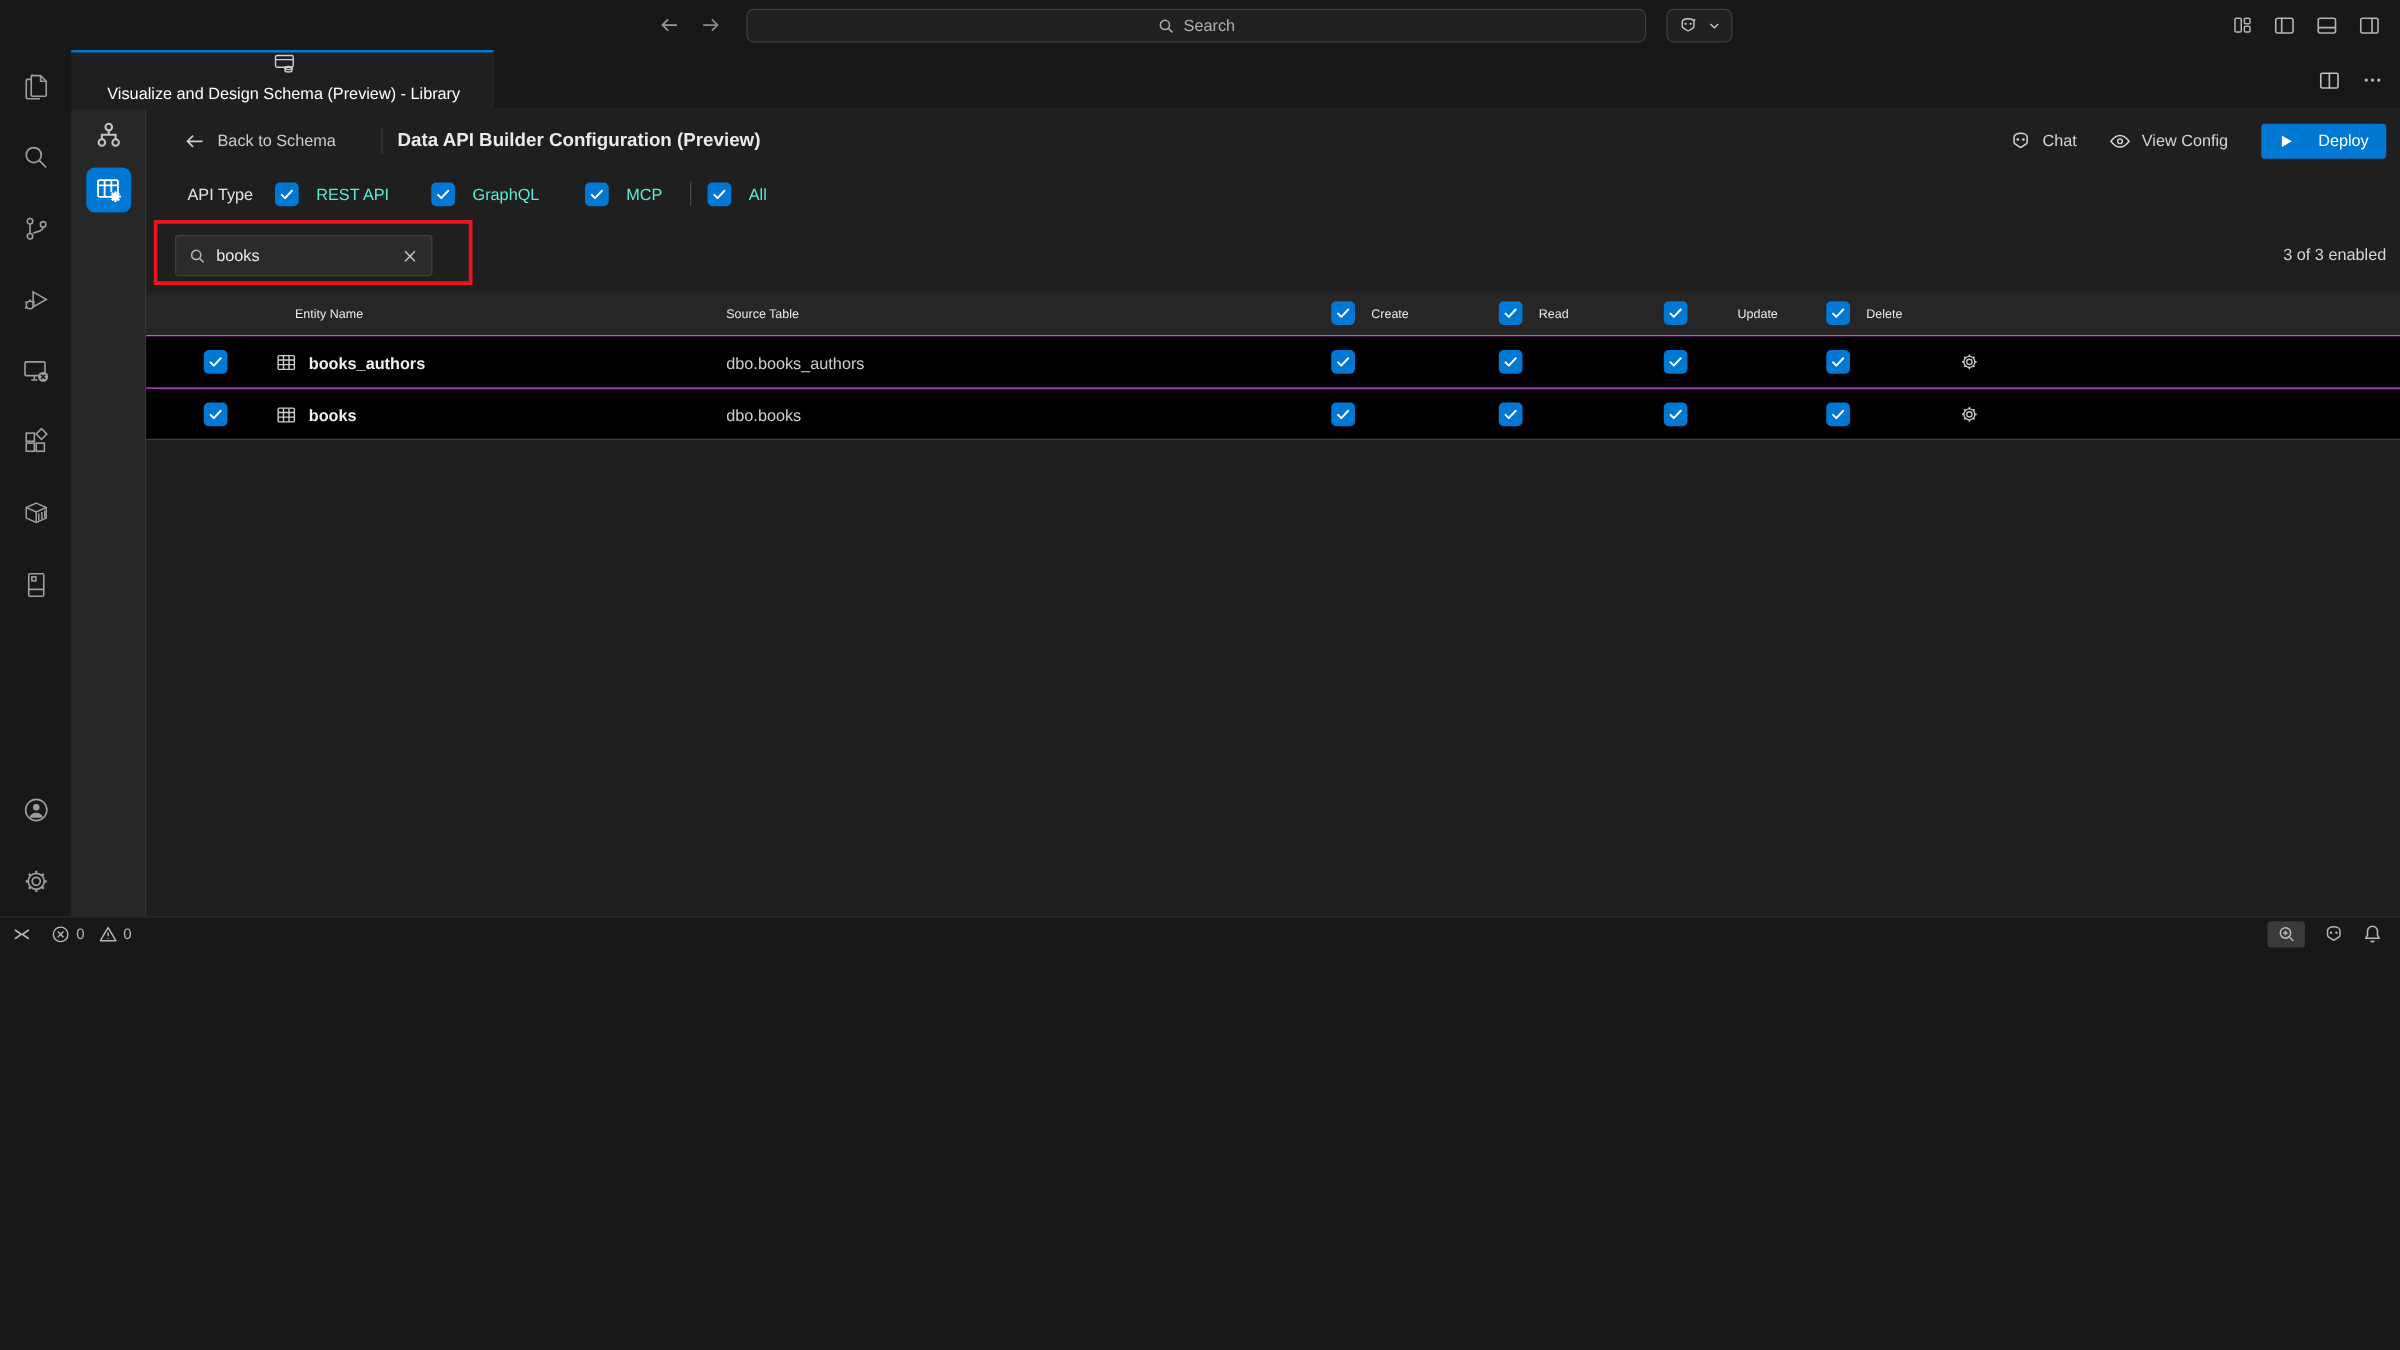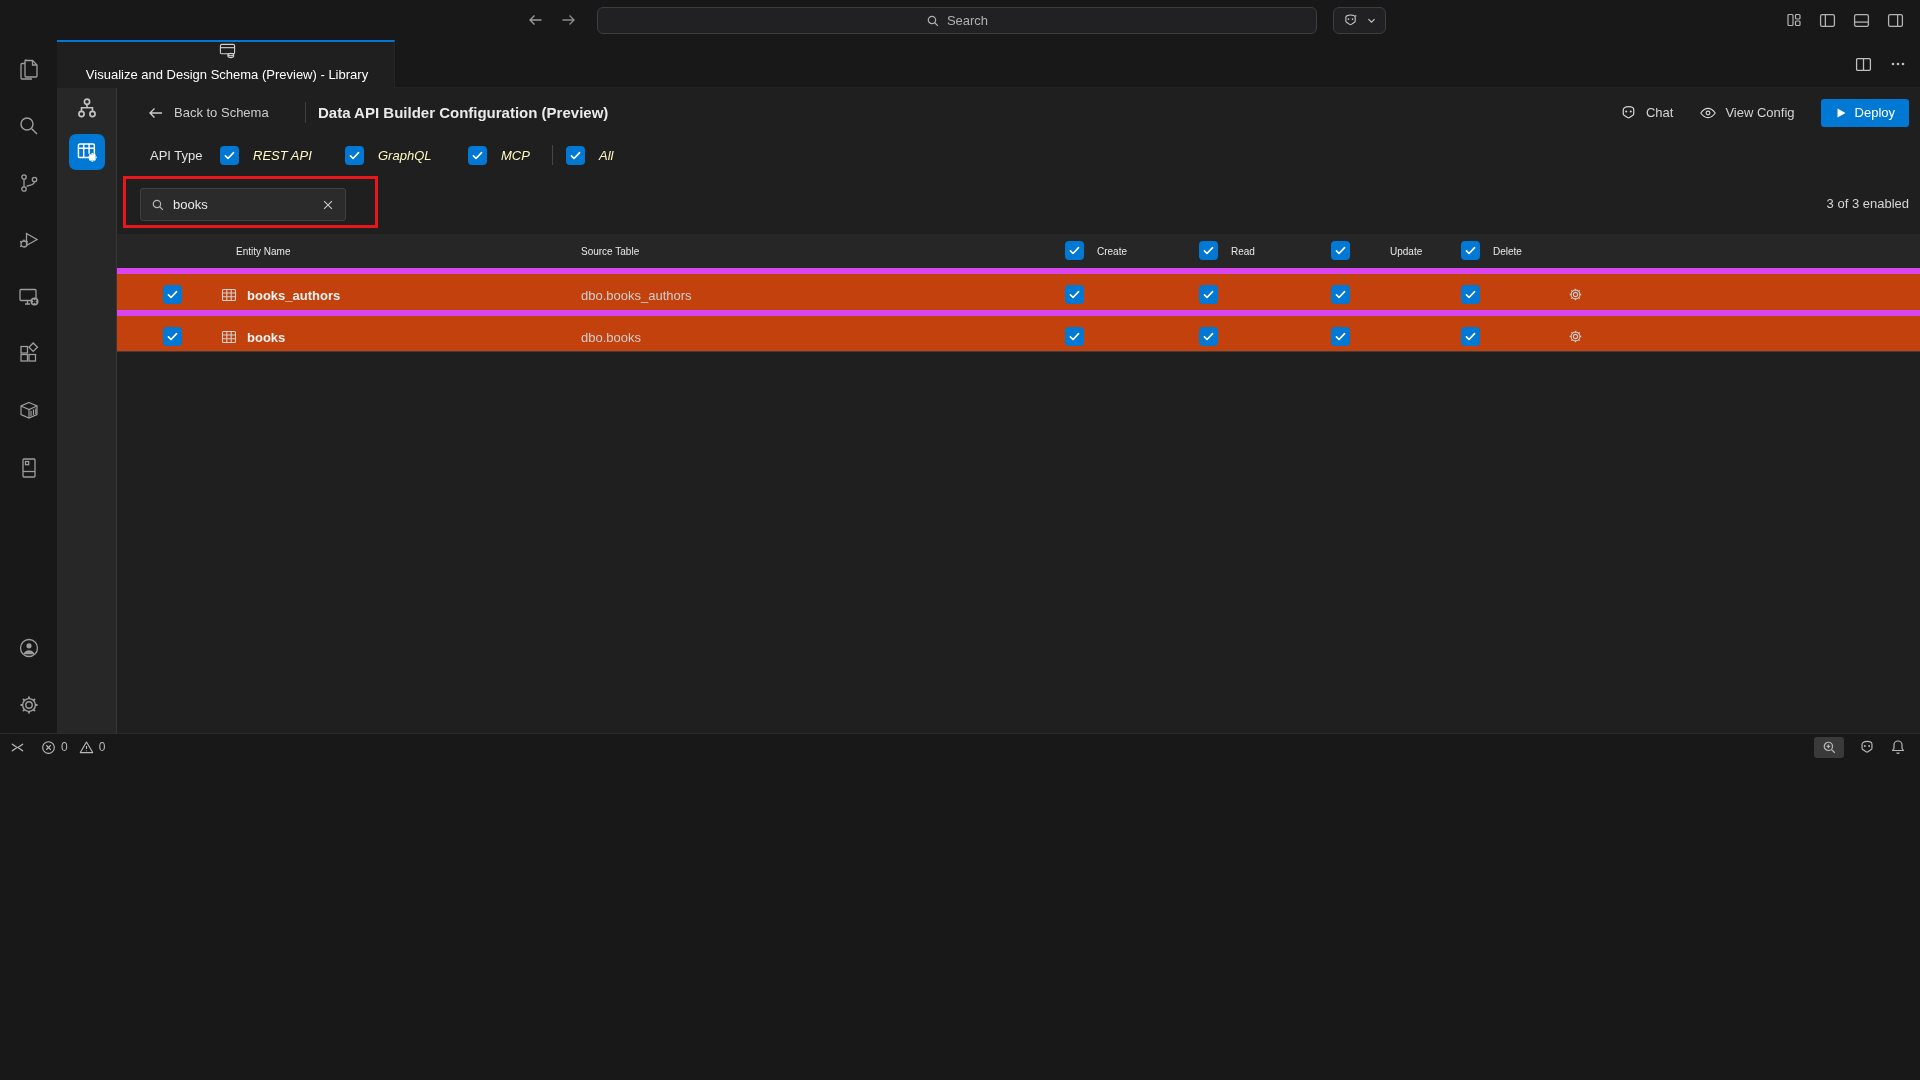--- a/index.html
+++ b/index.html
@@ -59,28 +59,28 @@
   .main { position:absolute; left:60px; top:0; right:0; bottom:0; background:#1f1f1f; }
 
   
   .hdr { position:absolute; top:0; left:0; right:0; height:49px; }
   .back-btn { position:absolute; left:31px; top:0; height:49px; display:flex; align-items:center; gap:10px; color:#cccccc; font-size:13px; cursor:pointer; }
   .hdr-divider { position:absolute; left:188px; top:14px; width:1px; height:21px; background:#3e3e3e; }
   .page-title { position:absolute; left:201px; top:0; height:49px; display:flex; align-items:center; color:#eaeaea; font-size:15px; font-weight:bold; }
   .hdr-actions { position:absolute; right:11px; top:0; height:49px; display:flex; align-items:center; gap:26px; }
   .hdr-link { display:flex; align-items:center; gap:8px; color:#d4d4d4; font-size:13px; cursor:pointer; }
   .deploy-btn {
-    display:flex; align-items:center; gap:8px; height:28px; padding:0 14px;
+    display:flex; align-items:center; gap:20px; height:28px; padding:0 14px;
     background:#0078d4; border-radius:3px; color:#ffffff; font-size:13px; cursor:pointer; border:none;
   }
 
   
   .filters { position:absolute; top:49px; left:0; right:0; height:36px; }
   .filters-label { position:absolute; left:33px; top:0; height:36px; display:flex; align-items:center; color:#e2e2e2; font-size:13px; }
-  .filter-opt { position:absolute; top:0; height:36px; display:flex; align-items:center; gap:14px; color:#fef9c3; font-size:13px;font-style:italic; }
+  .filter-opt { position:absolute; top:0; height:36px; display:flex; align-items:center; gap:14px; color:#5eead4; font-size:13px; }
   .filters-divider { position:absolute; left:435px; top:8px; width:1px; height:20px; background:#454545; }
 
   
   .cb {
     width:19px; height:19px; background:#0078d4; border-radius:4px;
     display:flex; align-items:center; justify-content:center; cursor:pointer; flex:0 0 auto;
   }
 
   
   .searchrow { position:absolute; top:85px; left:0; right:0; height:61px; }
@@ -106,21 +106,21 @@
   .group-row { position:relative; height:61px; }
   .grow-chevron { position:absolute; left:14px; top:23px; color:#cccccc; cursor:pointer; }
   .grow-cb { position:absolute; left:46px; top:21px; }
   .grow-icon { position:absolute; left:86px; top:22px; color:#d0d0d0; }
   .grow-name { position:absolute; left:116px; top:0; height:61px; display:flex; align-items:center; color:#ffffff; font-size:14px; font-weight:bold; }
   .grow-badge {
     position:absolute; left:158px; top:20px; background:#3a3a3c; border-radius:10px;
     padding:3px 9px; color:#dadada; font-size:11.5px;
   }
 
-  .erow { position:relative; height:42px; background:#c2410c; border-top:6px solid #d946ef;text-align:right; }
+  .erow { position:relative; height:42px; background:#000000; border-top:1px solid #d946ef;text-align:right; }
   .erow:last-child { border-bottom:1px solid #3d3d3f; }
   .erow-cb { position:absolute; left:46px; top:11px; }
   .erow-icon { position:absolute; left:104px; top:13px; color:#d0d0d0; }
   .erow-name { position:absolute; left:130px; top:0; height:42px; display:flex; align-items:center; color:#f2f2f2; font-size:13px; font-weight:bold; }
   .erow-source { position:absolute; left:464px; top:0; height:42px; display:flex; align-items:center; color:#cfcfcf; font-size:13px; }
   .col-create { left:948px; } .col-read { left:1082px; } .col-update { left:1214px; } .col-delete { left:1344px; }
   .lbl-create { left:980px; } .lbl-read { left:1114px; } .lbl-update { left:1273px; } .lbl-delete { left:1376px;text-align:center; }
   .erow .col-cb { position:absolute; top:11px; }
   .row-gear { position:absolute; left:1450px; top:12px; color:#c8c8c8; cursor:pointer; }
 

